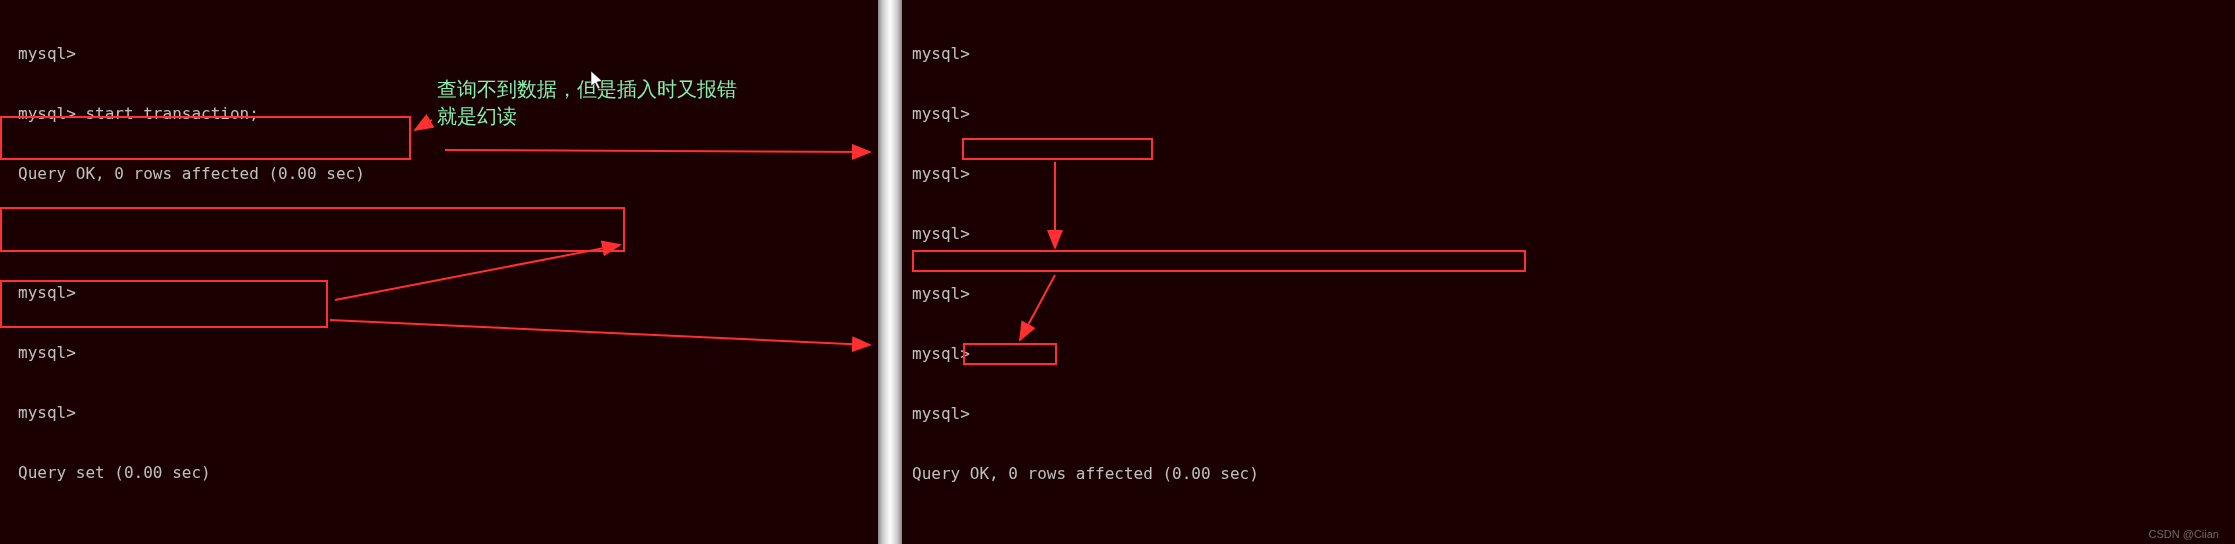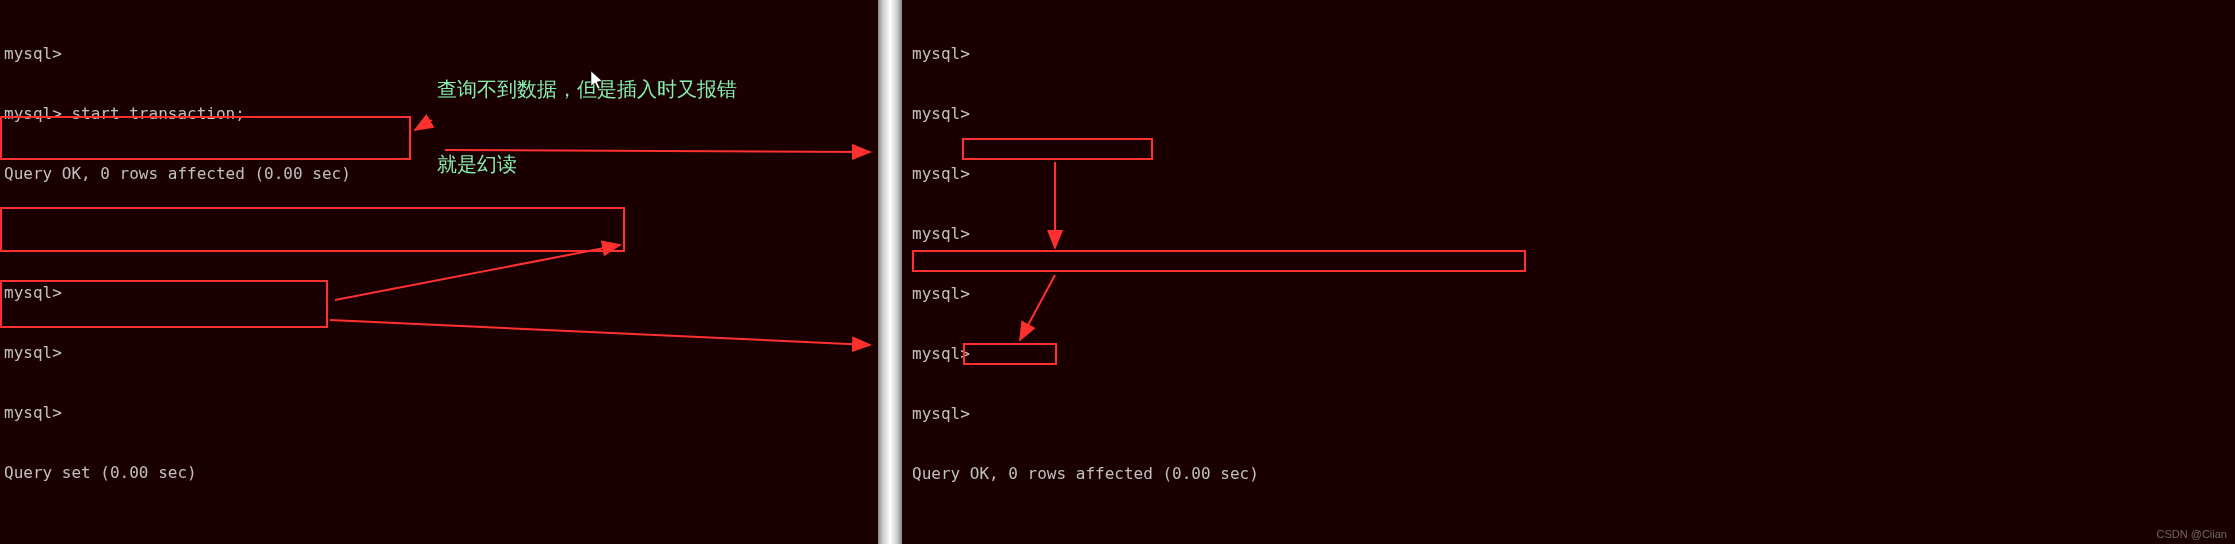--- a/index.html
+++ b/index.html
@@ -13,21 +13,21 @@
       overflow: hidden;
       position: relative;
     }
     .container {
       display: flex;
       width: 100%;
       height: 100%;
     }
     .terminal {
       background: #1a0000;
-      padding: 4px 4px;
+      padding: 4px 18px;
       white-space: pre;
       line-height: 1.25;
       font-size: 16px;
       position: relative;
     }
     .terminal-left {
       flex: 0 0 878px;
       border-right: none;
     }
     .divider {
@@ -67,21 +67,21 @@
     .cursor {
       position: absolute;
       color: #fff;
       font-size: 18px;
       z-index: 15;
       pointer-events: none;
     }
     .watermark {
       position: absolute;
       bottom: 4px;
-      right: 8px;
+      right: 16px;
       color: #aaa;
       font-size: 11px;
       font-family: sans-serif;
       opacity: 0.6;
     }
   </style>
 </head>
 <body>
 
 <div class="container">
@@ -123,21 +123,21 @@
     
     
     
     
     
     
   </div>
 </div>
 
 <div class="annotation" style="left:437px; top:76px;">查询不到数据，但是插入时又报错</div>
-<div class="annotation" style="left:437px; top:103px;margin-top:48px;">就是幻读</div>
+<div class="annotation" style="left:437px; top:103px;">就是幻读</div>
 
 <div class="red-box" style="left:0px; top:116px; width:411px; height:44px;"></div>
 <div class="red-box" style="left:0px; top:207px; width:625px; height:45px;"></div>
 <div class="red-box" style="left:0px; top:280px; width:328px; height:48px;"></div>
 
 <div class="red-box" style="left:962px; top:138px; width:191px; height:22px;"></div>
 <div class="red-box" style="left:912px; top:250px; width:614px; height:22px;"></div>
 <div class="red-box" style="left:963px; top:343px; width:94px; height:22px;"></div>
 
 <div class="cursor" style="left:590px; top:70px;">

